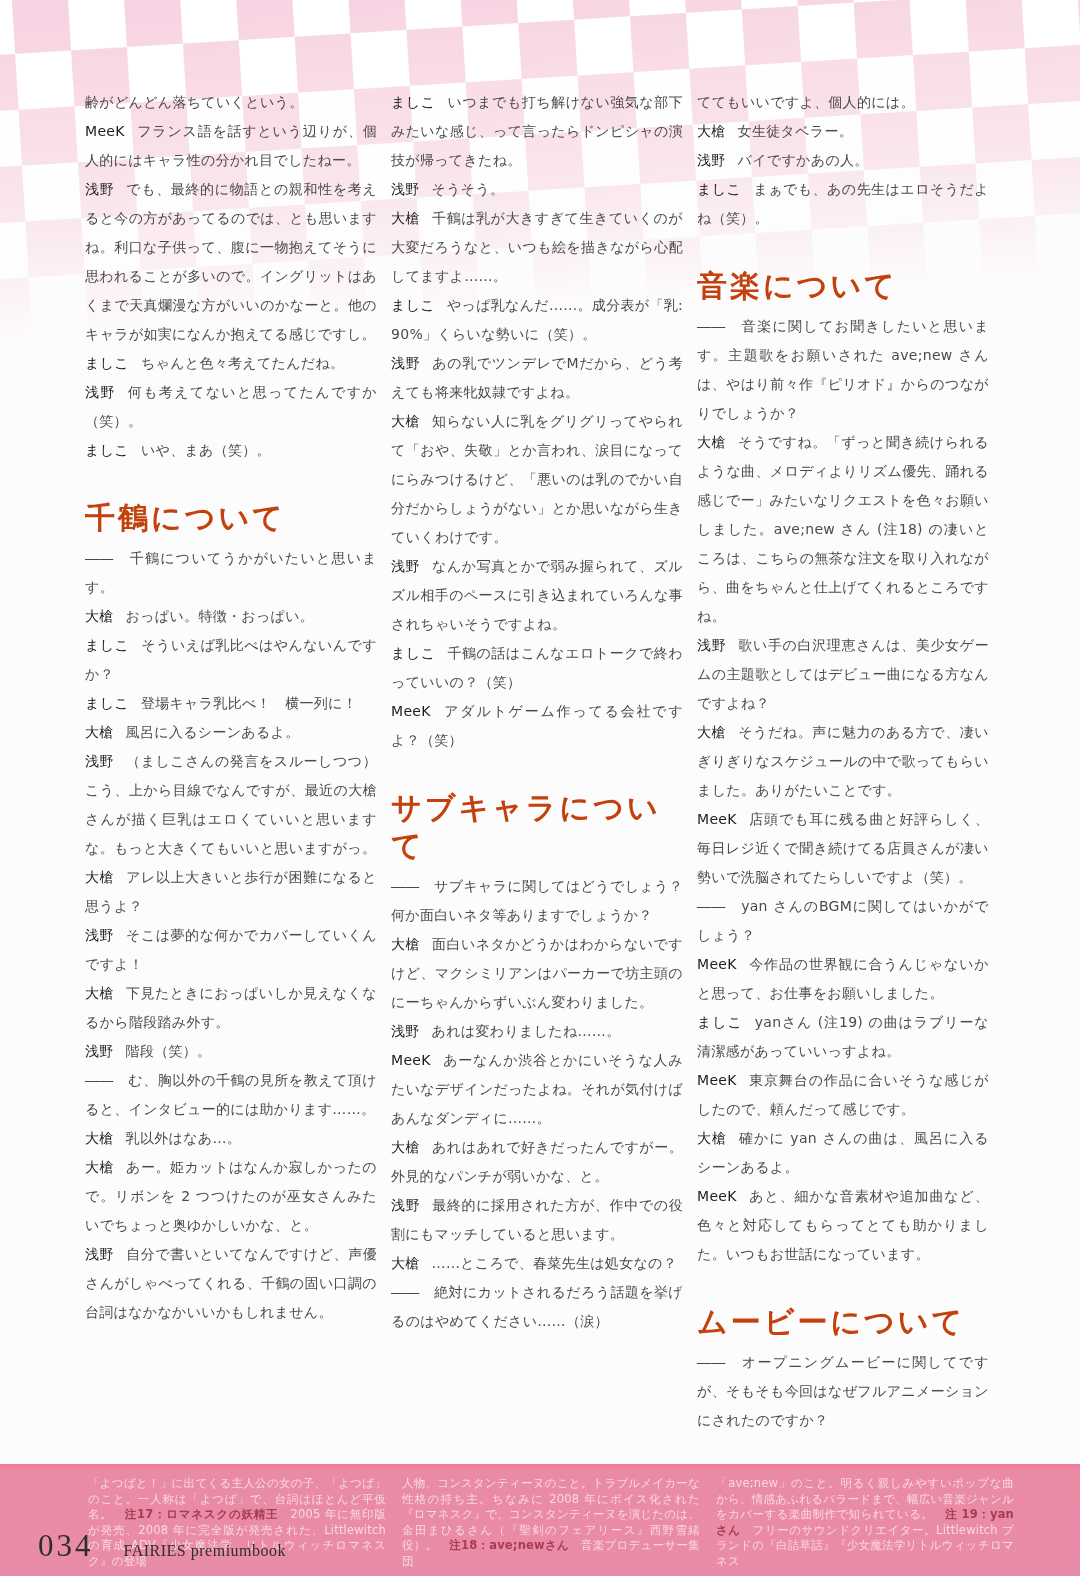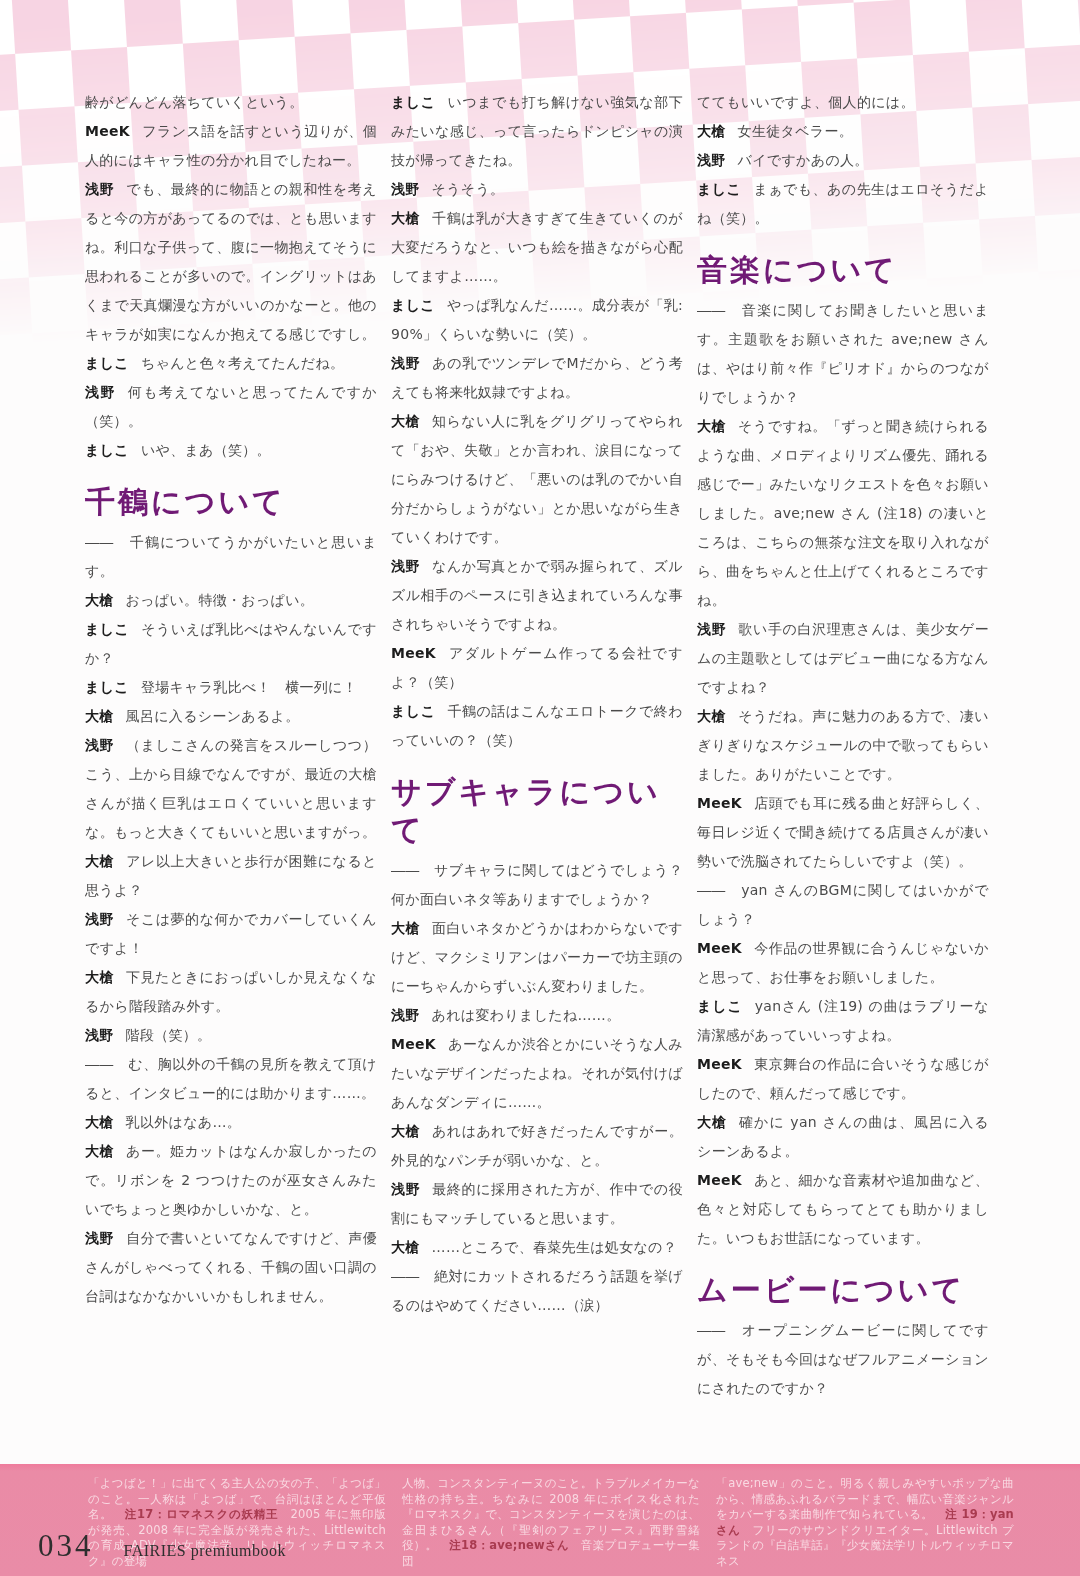--- a/index.html
+++ b/index.html
@@ -17,25 +17,25 @@
   }
   .columns{
     position:absolute;left:85px;top:88px;width:906px;
     display:flex;gap:14px;
   }
   .col{width:292px;flex:0 0 292px;}
   .para{
     margin:0;font-size:14px;line-height:29px;color:#4a4a4a;
     text-align:justify;word-break:break-all;letter-spacing:.3px;
   }
-  .para .speaker{font-weight:700;color:#1c1c1c;margin-right:12px;}
+  .para .speaker{font-weight:400;color:#1c1c1c;margin-right:12px;}
   .sec-heading{
-    margin:18px 0 7px 0;
+    margin:34px 0 7px 0;
     font-family:"DejaVu Serif",serif;font-weight:700;
-    font-size:30px;line-height:38px;letter-spacing:3px;color:#701a75;
+    font-size:30px;line-height:38px;letter-spacing:3px;color:#c2410c;
   }
   .footer{
     position:absolute;left:0;bottom:0;width:1080px;height:112px;
     background:linear-gradient(to bottom,#ef7b9c 0,#ea8ba6 7px,#e98ca7 100%);
   }
   .notes{
     position:absolute;left:88px;top:12px;width:940px;
     display:flex;gap:16px;
   }
   .note{
@@ -82,22 +82,22 @@
         <p class="para"><span class="speaker">浅野</span><span>自分で書いといてなんですけど、声優さんがしゃべってくれる、千鶴の固い口調の台詞はなかなかいいかもしれません。</span></p>
       </div>
     <div class="col">
         <p class="para"><span class="speaker">ましこ</span><span>いつまでも打ち解けない強気な部下みたいな感じ、って言ったらドンピシャの演技が帰ってきたね。</span></p>
         <p class="para"><span class="speaker">浅野</span><span>そうそう。</span></p>
         <p class="para"><span class="speaker">大槍</span><span>千鶴は乳が大きすぎて生きていくのが大変だろうなと、いつも絵を描きながら心配してますよ……。</span></p>
         <p class="para"><span class="speaker">ましこ</span><span>やっぱ乳なんだ……。成分表が「乳:90%」くらいな勢いに（笑）。</span></p>
         <p class="para"><span class="speaker">浅野</span><span>あの乳でツンデレでMだから、どう考えても将来牝奴隷ですよね。</span></p>
         <p class="para"><span class="speaker">大槍</span><span>知らない人に乳をグリグリってやられて「おや、失敬」とか言われ、涙目になってにらみつけるけど、「悪いのは乳のでかい自分だからしょうがない」とか思いながら生きていくわけです。</span></p>
         <p class="para"><span class="speaker">浅野</span><span>なんか写真とかで弱み握られて、ズルズル相手のペースに引き込まれていろんな事されちゃいそうですよね。</span></p>
+        <p class="para"><span class="speaker">ましこ</span><span>千鶴の話はこんなエロトークで終わっていいの？（笑）</span></p>
         <p class="para"><span class="speaker">MeeK</span><span>アダルトゲーム作ってる会社ですよ？（笑）</span></p>
-        <p class="para"><span class="speaker">ましこ</span><span>千鶴の話はこんなエロトークで終わっていいの？（笑）</span></p>
         <h2 class="sec-heading">サブキャラについて</h2>
         <p class="para"><span>――　サブキャラに関してはどうでしょう？　何か面白いネタ等ありますでしょうか？</span></p>
         <p class="para"><span class="speaker">大槍</span><span>面白いネタかどうかはわからないですけど、マクシミリアンはパーカーで坊主頭のにーちゃんからずいぶん変わりました。</span></p>
         <p class="para"><span class="speaker">浅野</span><span>あれは変わりましたね……。</span></p>
         <p class="para"><span class="speaker">MeeK</span><span>あーなんか渋谷とかにいそうな人みたいなデザインだったよね。それが気付けばあんなダンディに……。</span></p>
         <p class="para"><span class="speaker">大槍</span><span>あれはあれで好きだったんですがー。外見的なパンチが弱いかな、と。</span></p>
         <p class="para"><span class="speaker">浅野</span><span>最終的に採用された方が、作中での役割にもマッチしていると思います。</span></p>
         <p class="para"><span class="speaker">大槍</span><span>……ところで、春菜先生は処女なの？</span></p>
         <p class="para"><span>――　絶対にカットされるだろう話題を挙げるのはやめてください……（涙）</span></p>
       </div>

